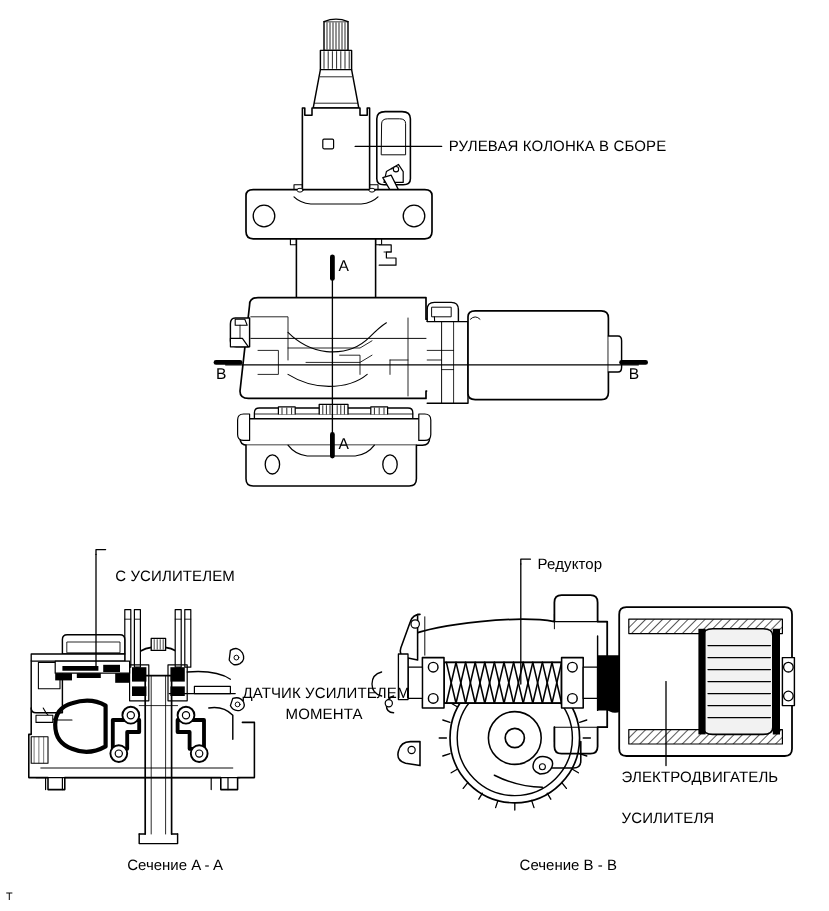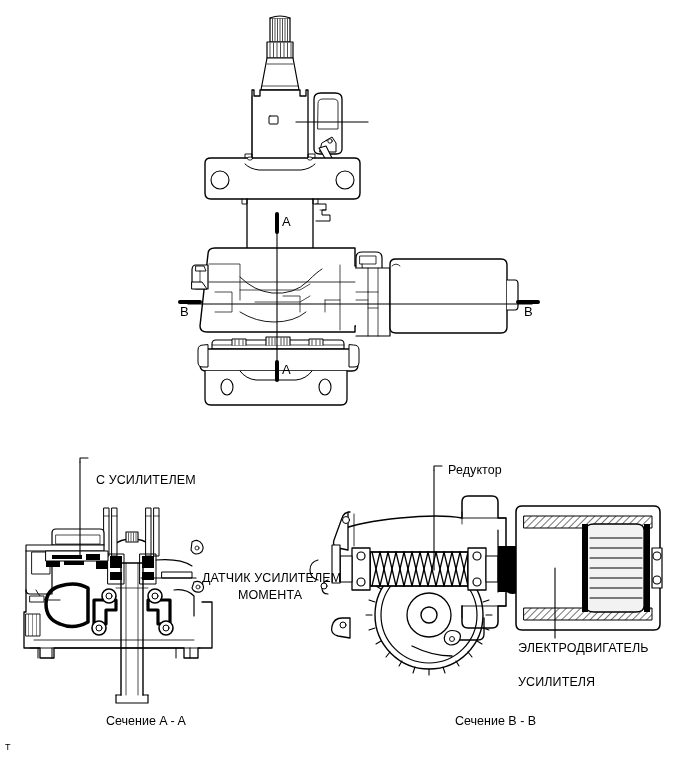--- a/index.html
+++ b/index.html
@@ -417,34 +417,35 @@
         </g>
 
         <path d="M434,470 l0,-4 l8,0" stroke-width="1.1"></path>
         <line x1="434" y1="470" x2="434" y2="570" stroke-width="1.1"></line>
         <line x1="555" y1="568" x2="555" y2="638" stroke-width="1.1"></line>
       </g>
 
     </g>
   </svg>
 
+  <div class="lbl" style="left:374px; top:114px;">РУЛЕВАЯ КОЛОНКА В СБОРЕ</div>
 
   <div class="lbl" style="left:96px; top:472px;">С УСИЛИТЕЛЕМ</div>
 
   <div class="lbl" style="left:202px; top:570px;">ДАТЧИК УСИЛИТЕЛЕМ</div>
   <div class="lbl" style="left:202px; top:587px;margin-left:36px;">МОМЕНТА</div>
 
   <div class="lbl" style="left:448px; top:462px;">Редуктор</div>
 
   <div class="lbl" style="left:518px; top:640px;">ЭЛЕКТРОДВИГАТЕЛЬ</div>
   <div class="lbl" style="left:518px; top:674px;">УСИЛИТЕЛЯ</div>
 
   <div class="marker" style="left:282px; top:214px;">A</div>
   <div class="marker" style="left:282px; top:362px;">A</div>
   <div class="marker" style="left:180px; top:304px;">B</div>
   <div class="marker" style="left:524px; top:304px;">B</div>
 
   <div class="caption" style="left:66px; top:714px;margin-left:40px;">Сечение A - A</div>
-  <div class="caption" style="left:455px; top:714px;">Сечение B - B</div>
+  <div class="caption" style="left:433px; top:714px;">Сечение B - B</div>
 
   <div class="corner-mark" style="left:5px; top:742px;">T</div>
 
 </div>
 
 </body></html>

